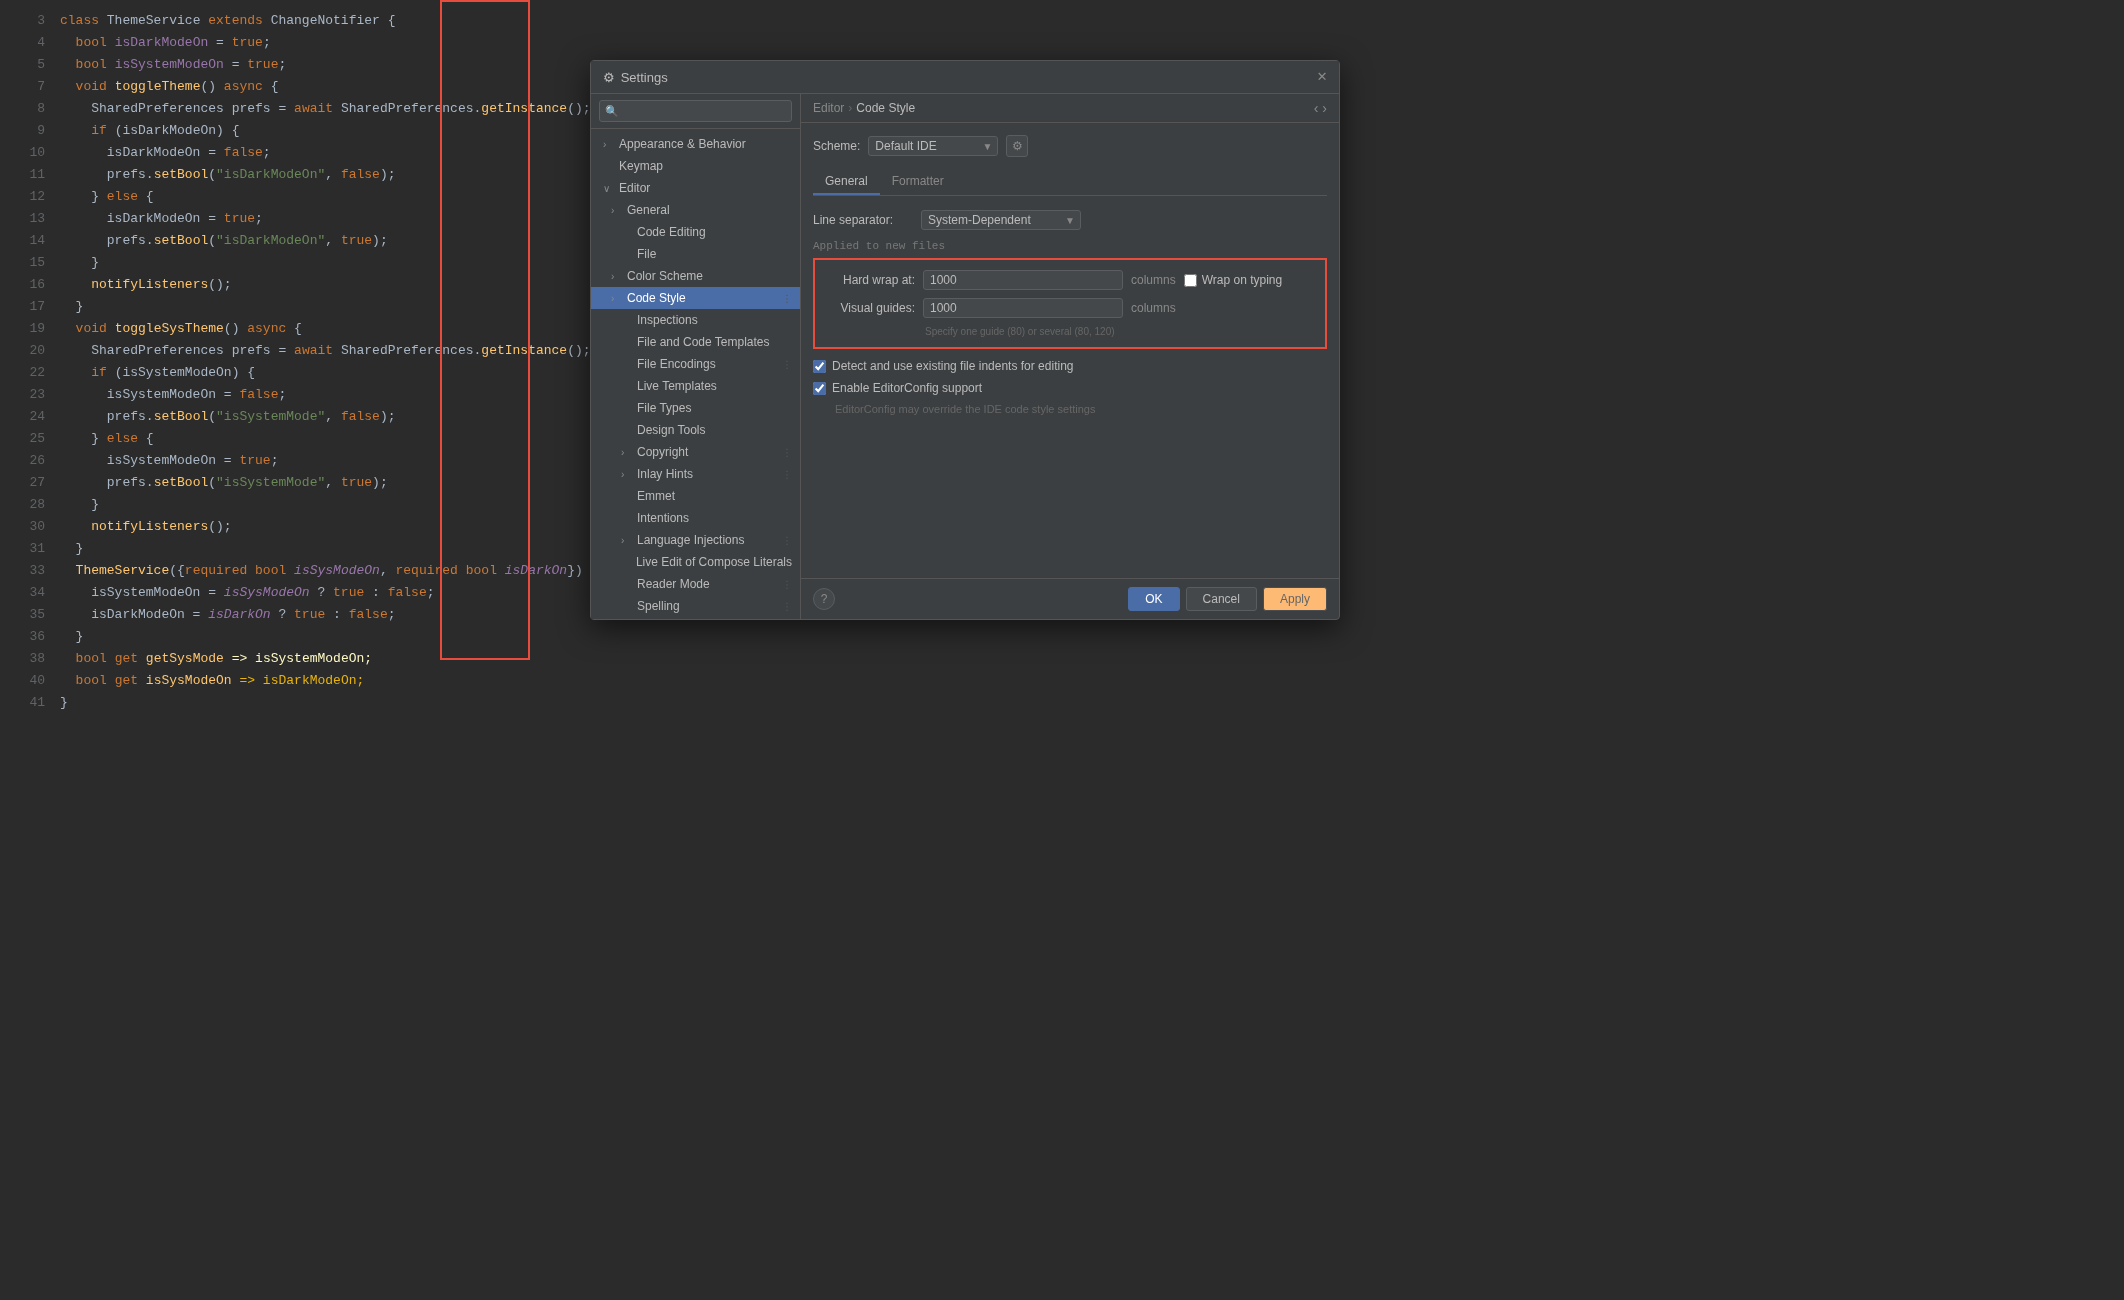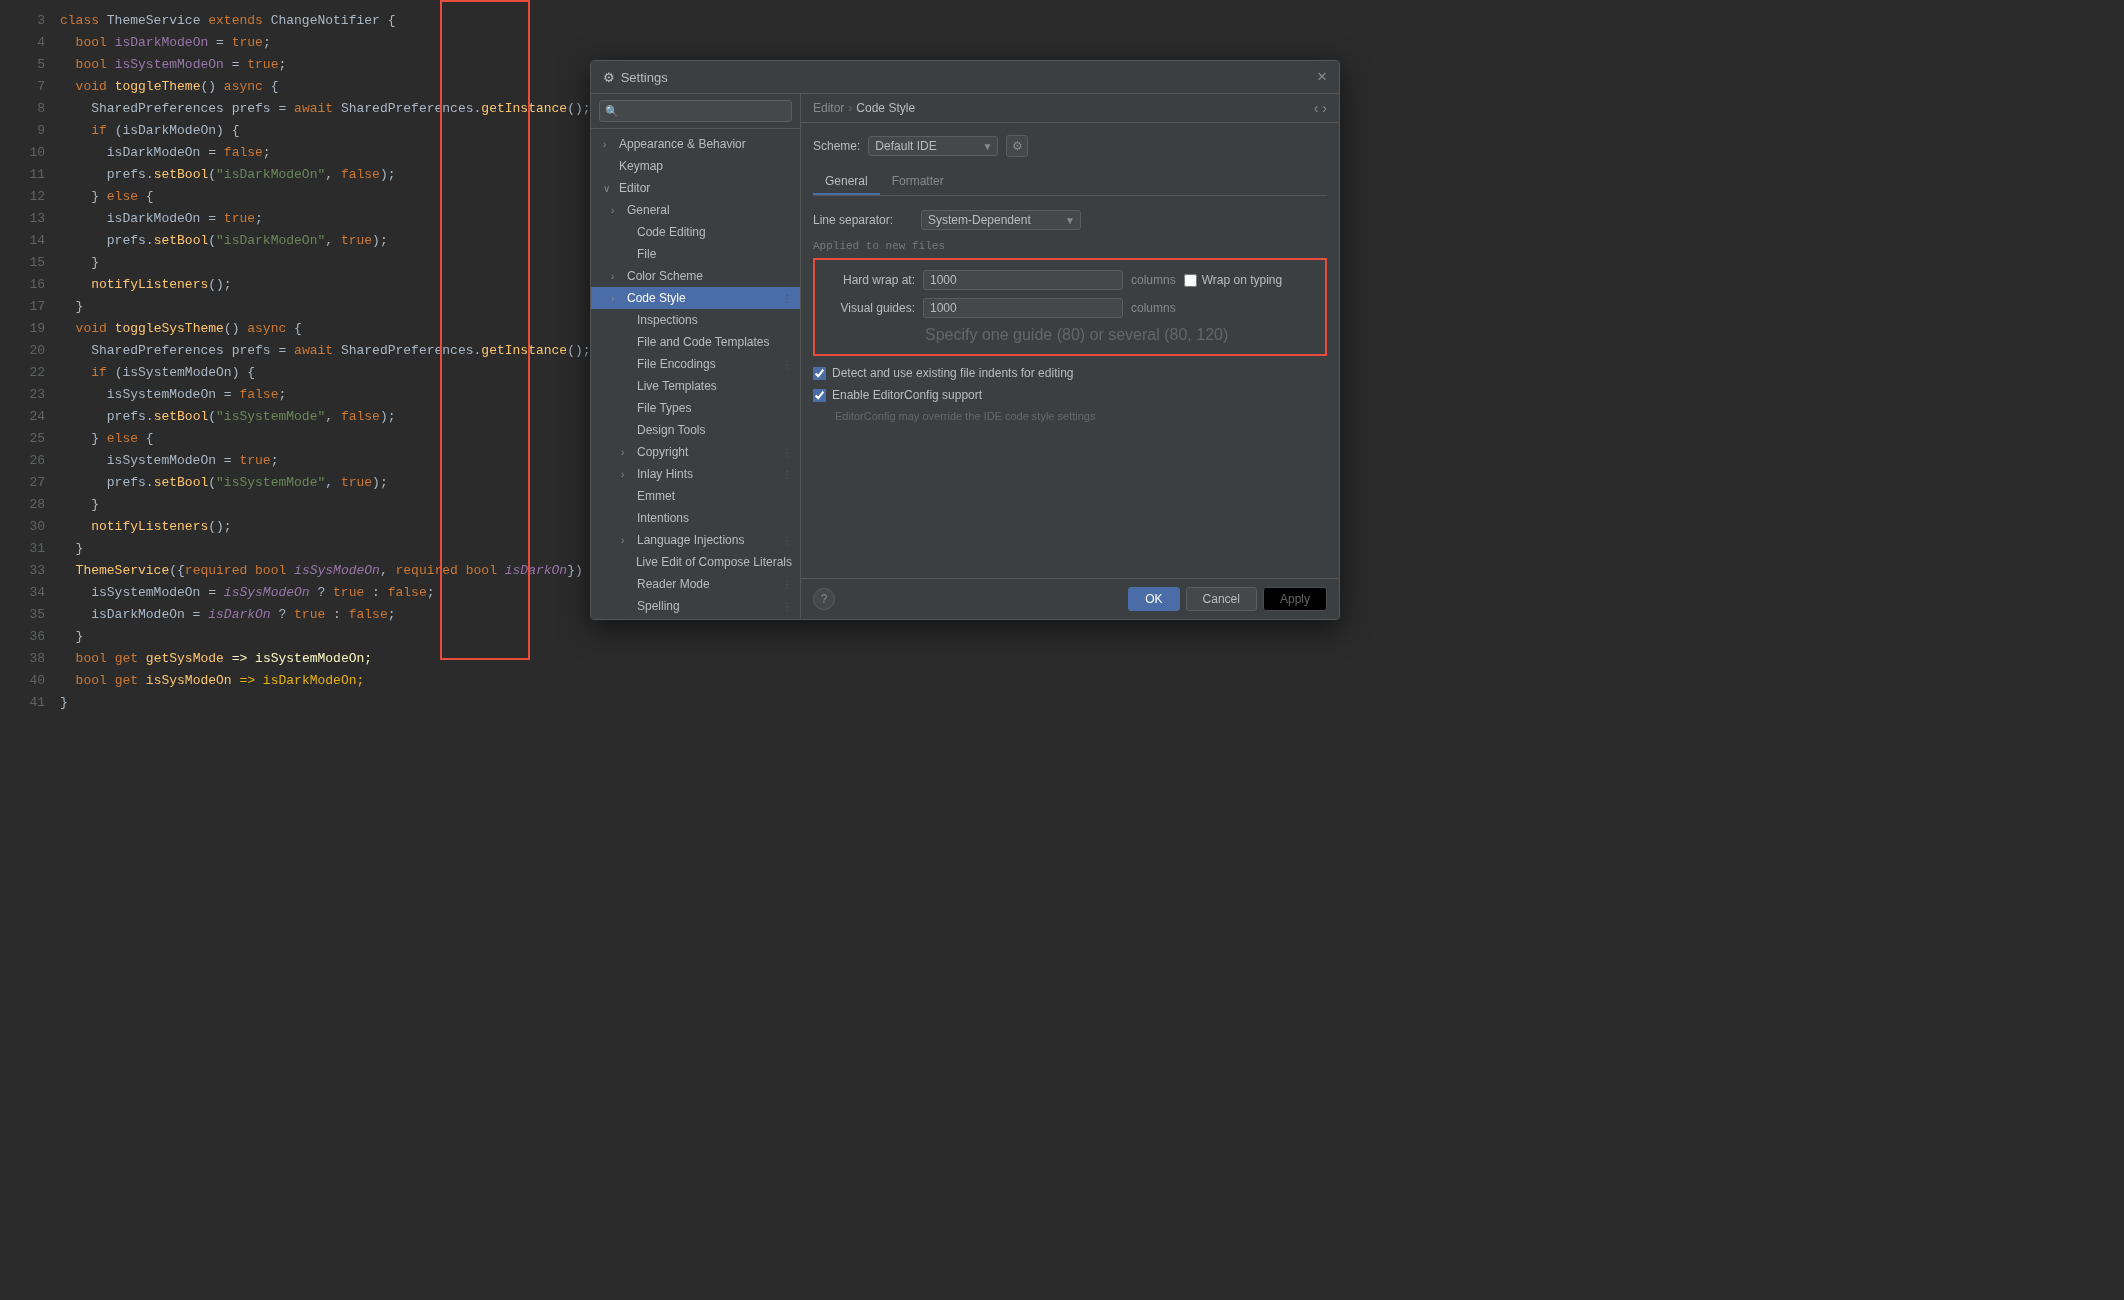--- a/index.html
+++ b/index.html
@@ -369,21 +369,21 @@
     }
 
     .checkbox-input {
       accent-color: #4a6da7;
       width: 13px;
       height: 13px;
     }
 
     .hint-text {
       color: #666;
-      font-size: 16px;
+      font-size: 10px;
       margin-left: 100px;
       font-family: sans-serif;
     }
 
     .checkbox-row {
       display: flex;
       align-items: center;
       gap: 6px;
       margin-bottom: 8px;
       font-family: sans-serif;
@@ -442,21 +442,21 @@
       color: #fff;
       border-color: #4a6da7;
     }
 
     .btn-secondary {
       background: #45484a;
       color: #bbb;
     }
 
     .btn-disabled {
-      background: #000000;
+      background: #fdba74;
       color: #666;
       border-color: #4a4d4f;
       text-align: center;
     }
 
     .applied-label {
       font-family: Liberation Mono, monospace;
       font-size: 11px;
       color: #777;
       margin-bottom: 6px;

